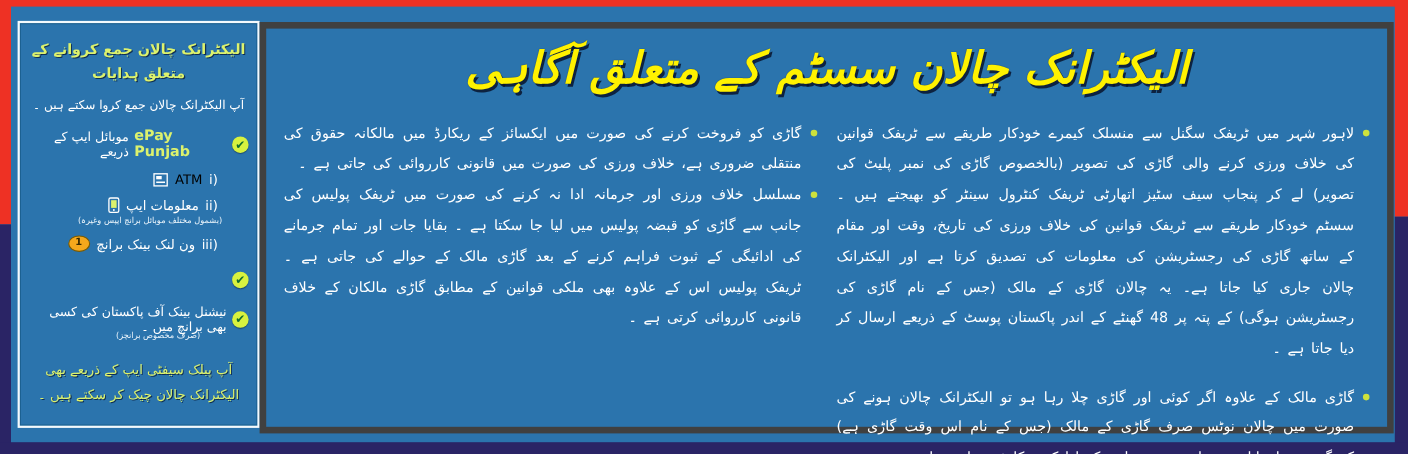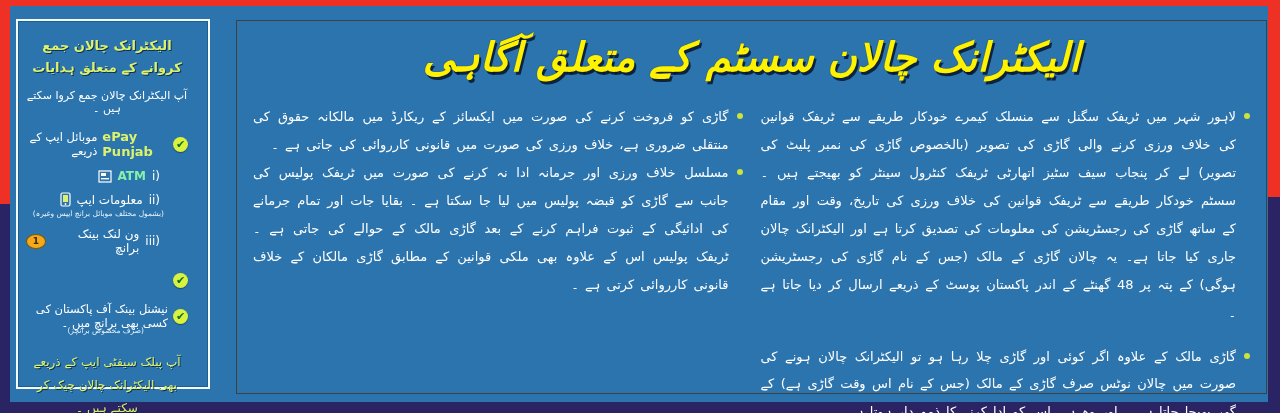--- a/index.html
+++ b/index.html
@@ -12,25 +12,25 @@
   .fr{position:absolute;}
   .fr-red-top{top:0;left:0;right:0;height:6px;background:#ee3124;}
   .fr-red-left{top:0;left:0;width:10px;height:204px;background:#ee3124;}
   .fr-red-right{top:0;right:0;width:12px;height:197px;background:#ee3124;}
   .fr-navy-left{top:204px;left:0;width:10px;bottom:0;background:#2a2465;}
   .fr-navy-right{top:197px;right:0;width:12px;bottom:0;background:#2a2465;}
   .fr-navy-bottom{left:0;right:0;bottom:0;height:11px;background:#2a2465;}
 
   
   .sidebar{
-    position:absolute; left:16px; top:19px; width:194px; height:370px;
+    position:absolute; left:16px; top:19px; width:220px; height:370px;
     border:2px solid #f4fafd;
     box-shadow: inset 0 0 0 1px #1b608f;
     box-sizing:border-box;
-    padding:14px 20px 8px 8px;
+    padding:14px 8px 8px 8px;
     direction:rtl;
     color:#fff;
   }
   .sb-heading{
     color:#dcf26d; font-weight:bold; font-size:13px; line-height:1.7;
     text-align:center; text-shadow:1px 1px 0 rgba(10,30,60,.8);
     margin-bottom:10px;
   }
   .sb-sub{ font-size:11px; text-align:center; margin-bottom:14px; }
   .sb-row{ display:flex; align-items:center; gap:5px; margin:10px 0; font-size:11.5px; }
@@ -52,21 +52,21 @@
   .atm-icon svg, .mobile-icon svg{ display:block; }
   .onelink-icon{
     display:inline-block; width:18px; height:13px; background:#f5a81c;
     border:1px solid #7a5a00; border-radius:50%;
     color:#3a2b00; font-size:9px; font-weight:bold; line-height:13px; text-align:center;
   }
 
   
   .panel{
     position:absolute; left:236px; top:20px; width:1031px; height:374px;
-    border:1px solid #404040; box-sizing:border-box;
+    border:6px solid #404040; box-sizing:border-box;
     direction:rtl; padding:6px 10px;
   }
   .panel-title{
     text-align:center; color:#fff200; font-size:40px; font-weight:bold;
     line-height:1.5; height:72px;
     text-shadow:2px 3px 0 rgba(8,20,45,.85), 0 0 1px rgba(0,0,0,.6);
     font-style:italic;
   }
   .cols{ display:flex; gap:18px; padding:4px 6px 0 6px; }
   .col{ flex:1 1 0; }
@@ -100,21 +100,21 @@
     <div class="sb-sub">آپ الیکٹرانک چالان جمع کروا سکتے ہیں ۔</div>
 
     <div class="sb-row">
       <span class="check-icon">✔</span>
       <span class="brand">ePay Punjab</span>
       <span>موبائل ایپ کے ذریعے</span>
     </div>
 
     <div class="sb-chan">
       <span class="chan-num">i)</span>
-      <span class="brand" style="font-size:12px;color:#86efac;font-weight:bold;">ATM</span>
+      <span class="brand" style="font-size:12px;color:#000000;font-weight:normal;">ATM</span>
       <span class="atm-icon">
         <svg width="14" height="13" viewBox="0 0 14 13">
             <rect x="1" y="1" width="12" height="11" fill="none" stroke="#fff" stroke-width="1.2"></rect>
             <rect x="3" y="3" width="5" height="3" fill="#fff"></rect>
             <rect x="3" y="8" width="8" height="1.4" fill="#fff"></rect>
           </svg>
       </span>
     </div>
 
     <div class="sb-chan">

